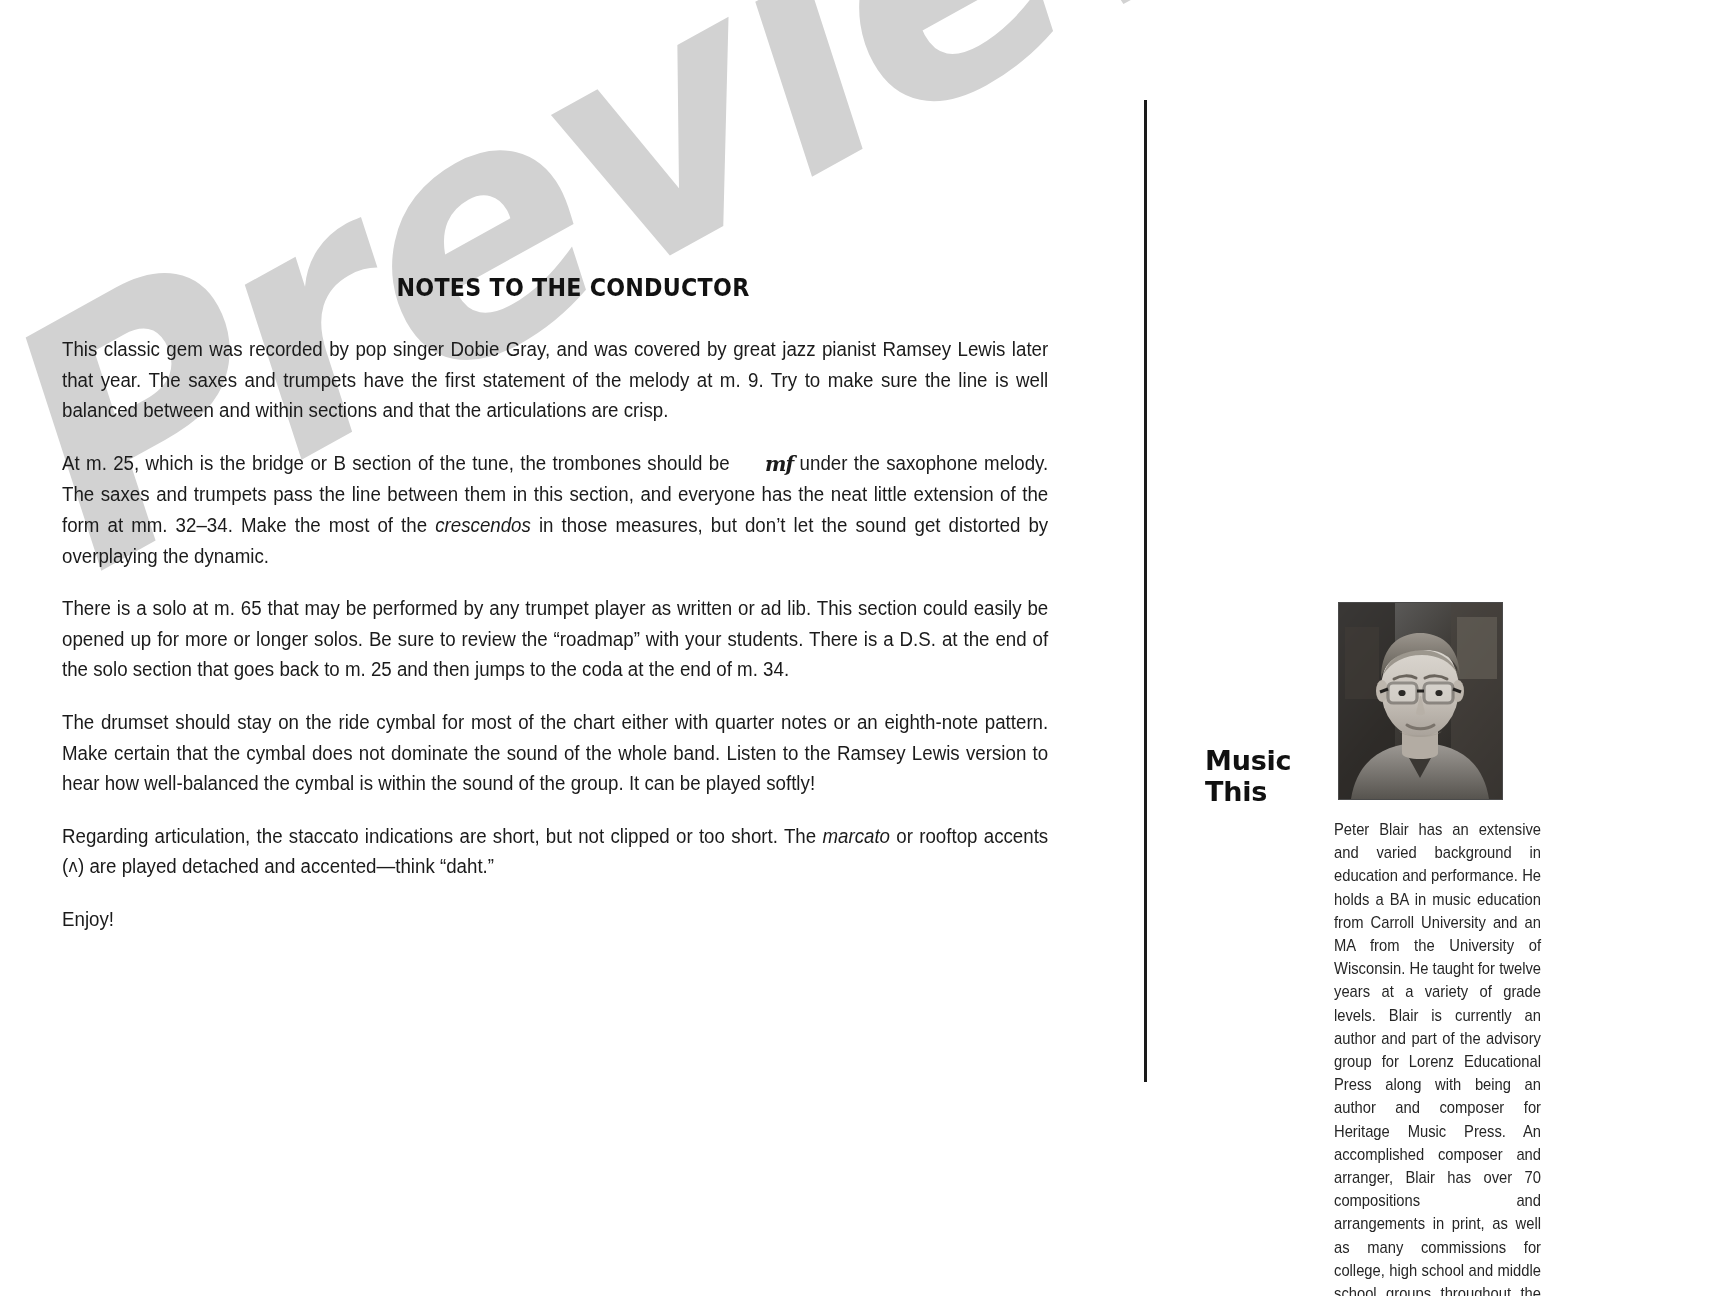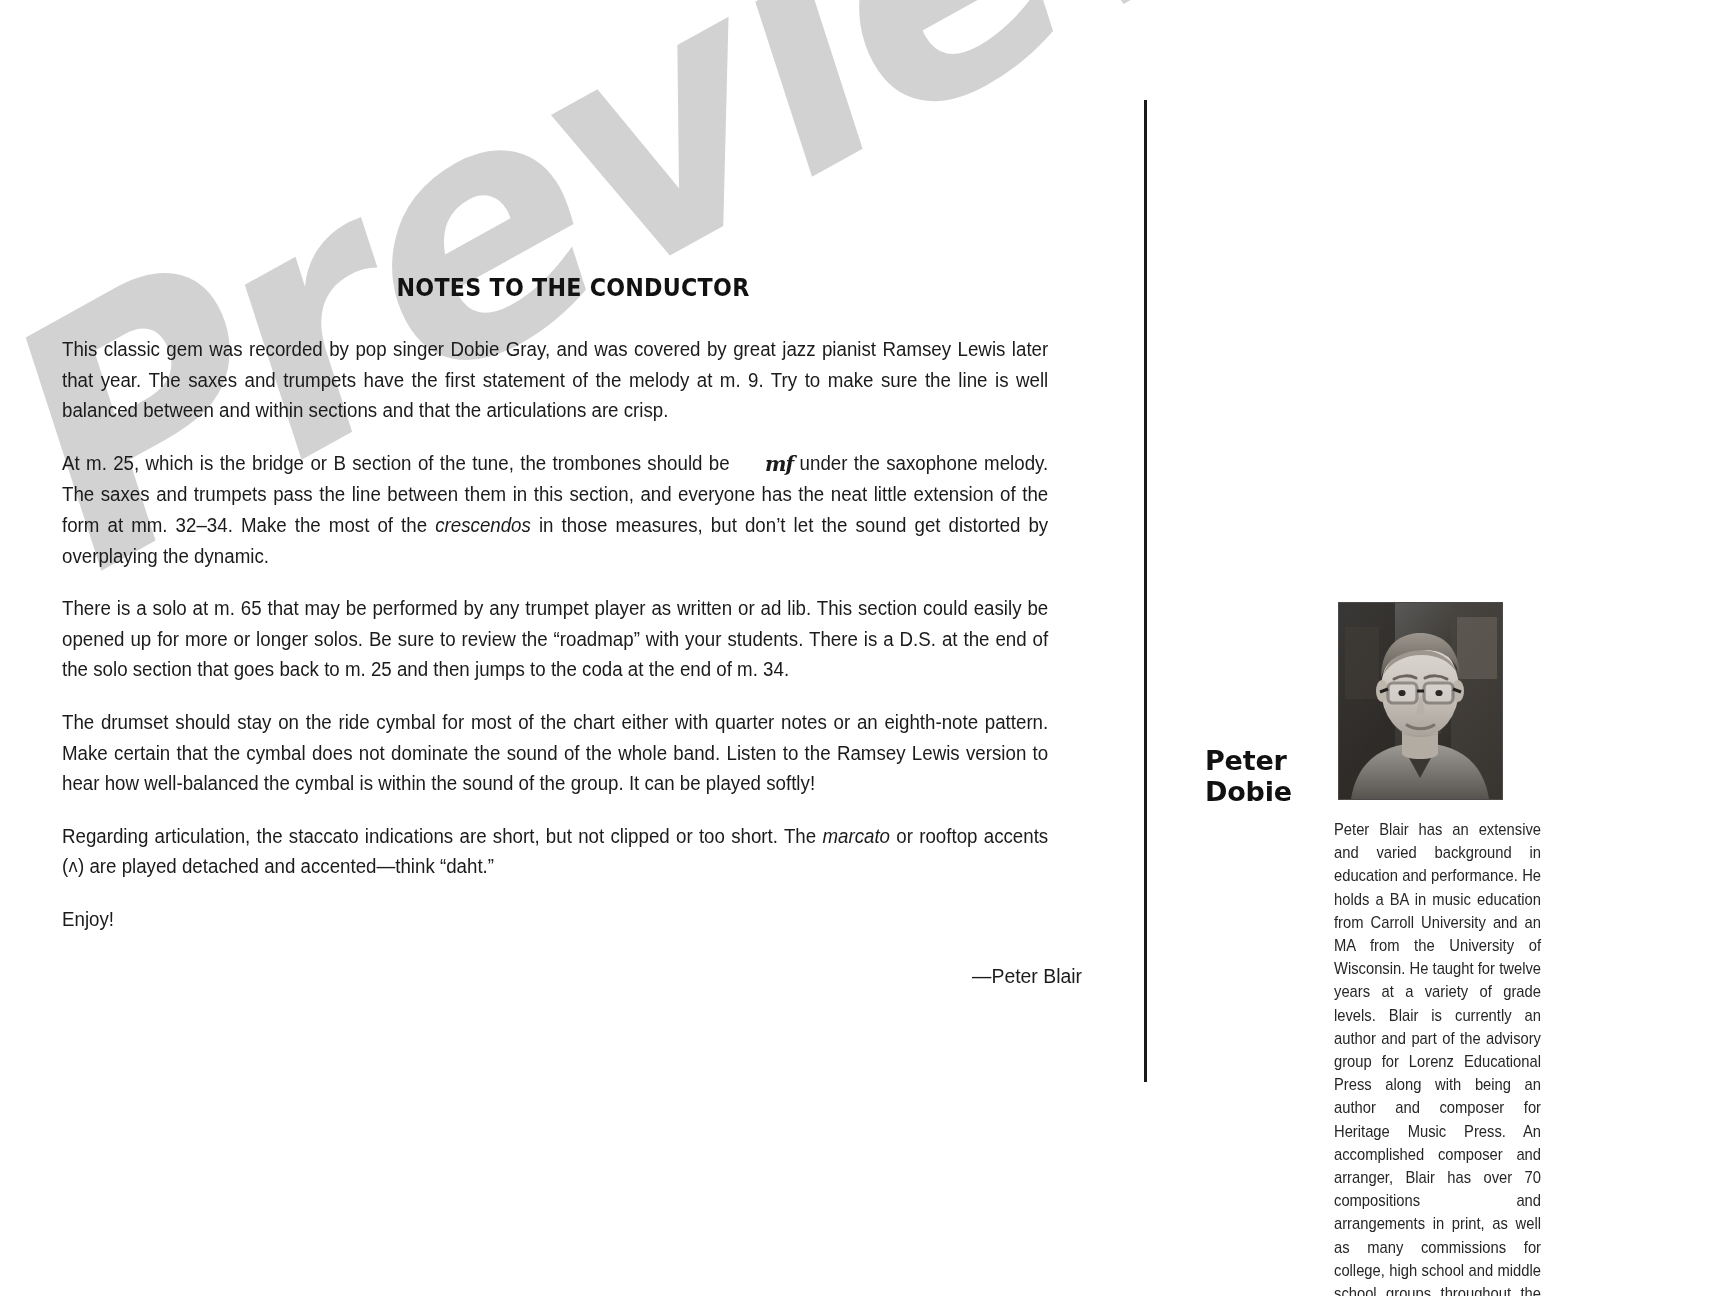--- a/index.html
+++ b/index.html
@@ -179,21 +179,20 @@
     <p class="body-para">There is a solo at m. 65 that may be performed by any trumpet player as written or ad lib. This section could easily be opened up for more or longer solos. Be sure to review the “roadmap” with your students. There is a D.S. at the end of the solo section that goes back to m. 25 and then jumps to the coda at the end of m. 34.</p>
 
     <p class="body-para">The drumset should stay on the ride cymbal for most of the chart either with quarter notes or an eighth-note pattern. Make certain that the cymbal does not dominate the sound of the whole band. Listen to the Ramsey Lewis version to hear how well-balanced the cymbal is within the sound of the group. It can be played softly!</p>
 
     <p class="body-para">
       <span>Regarding articulation, the staccato indications are short, but not clipped or too short. The </span><em>marcato</em><span> or rooftop accents (</span><span class="marcato">ʌ</span><span>) are played detached and accented—think “daht.”</span>
     </p>
 
     <p class="body-para no-justify">Enjoy!</p>
 
-    <p id="signature">—Peter Blair</p>
   </div>
 
   <div id="composer-photo">
     <svg width="163" height="196" viewBox="0 0 163 196">
       <defs>
         <linearGradient id="bgGrad" x1="0" y1="0" x2="1" y2="1">
           <stop offset="0%" stop-color="#6b6b6b"></stop>
           <stop offset="45%" stop-color="#3f3c38"></stop>
           <stop offset="100%" stop-color="#1e1c1a"></stop>
         </linearGradient>
@@ -245,19 +244,19 @@
 
       <path d="M81,93 L77,110 C78,113 85,113 86,110 L82,93" fill="#b6afa6" opacity="0.85"></path>
 
       <path d="M68,122 C75,127 88,127 95,122" stroke="#7a736b" stroke-width="3" fill="none" stroke-linecap="round"></path>
 
       <path d="M60,128 C68,136 95,136 103,128 C96,134 67,134 60,128 Z" fill="#a39c93" opacity="0.6"></path>
     </svg>
   </div>
 
   <h2 id="composer-name">
-    <span>Peter</span><br>
-    <span>Dobie</span>
+    <span>Music</span><br>
+    <span>This</span>
   </h2>
 
   <p id="composer-bio">Peter Blair has an extensive and varied background in education and performance. He holds a BA in music education from Carroll University and an MA from the University of Wisconsin. He taught for twelve years at a variety of grade levels. Blair is currently an author and part of the advisory group for Lorenz Educational Press along with being an author and composer for Heritage Music Press. An accomplished composer and arranger, Blair has over 70 compositions and arrangements in print, as well as many commissions for college, high school and middle school groups throughout the United States.</p>
 
 </div>
 
 </body></html>

